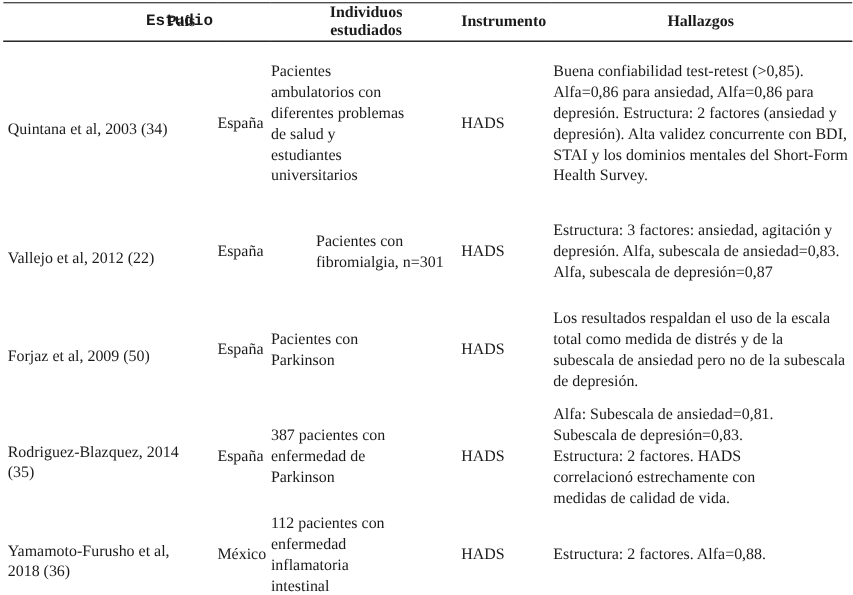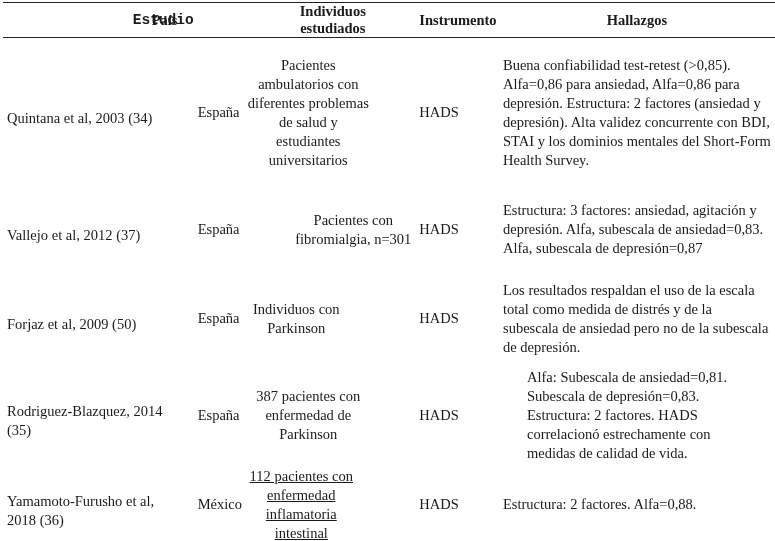--- a/index.html
+++ b/index.html
@@ -43,21 +43,21 @@
     .c-subjects { width: 133px; }
     .c-instr { width: 82px; }
     .c-find { padding-left: 2px; padding-right: 4px; }
     th.c-study { padding-left: 36px; text-align: left; }
     th.c-country { text-align: left; padding-left: 219px; }
     tr.r1 td { height: 149px; }
     tr.r2 td { height: 85px; }
     tr.r3 td { height: 93px; }
     tr.r4 td { height: 100px; }
     tr.r5 td { height: 79px; }
-    .sub-text { display: block; width: 124px; text-align: center; }
+    .sub-text { display: block; width: 124px; }
     .find-text { display: block; width: 268px; }
     .study-text { display: block; width: 178px; margin-top: 12px; }
   </style>
 </head>
 <body>
 
 <table>
   <thead>
     <tr>
       <th class="c-study" style="text-align:right;padding-left:66px;font-family:Liberation Mono, monospace;">Estudio</th>
@@ -80,64 +80,64 @@
       <td class="c-subjects">
           <span class="sub-text">Pacientes ambulatorios con diferentes problemas de salud y estudiantes universitarios</span>
         </td>
       <td class="c-instr">HADS</td>
       <td class="c-find">
           <span class="find-text">Buena confiabilidad test-retest (&gt;0,85). Alfa=0,86 para ansiedad, Alfa=0,86 para depresión. Estructura: 2 factores (ansiedad y depresión). Alta validez concurrente con BDI, STAI y los dominios mentales del Short-Form Health Survey.</span>
         </td>
     </tr>
     <tr class="r2">
       <td class="c-study">
-          <span class="study-text">Vallejo et al, 2012 (37)</span>
+          <span class="study-text">Vallejo et al, 2012 (22)</span>
         </td>
       <td class="c-country">España</td>
       <td class="c-subjects">
           <span class="sub-text" style="width:132px;margin-left:41px;">Pacientes con fibromialgia, n=301</span>
         </td>
       <td class="c-instr">HADS</td>
       <td class="c-find">
           <span class="find-text">Estructura: 3 factores: ansiedad, agitación y depresión. Alfa, subescala de ansiedad=0,83. Alfa, subescala de depresión=0,87</span>
         </td>
     </tr>
     <tr class="r3">
       <td class="c-study">
           <span class="study-text">Forjaz et al, 2009 (50)</span>
         </td>
       <td class="c-country">España</td>
       <td class="c-subjects">
-          <span class="sub-text" style="width:100px;">Individuos con Parkinson</span>
+          <span class="sub-text" style="width:100px;">Pacientes con Parkinson</span>
         </td>
       <td class="c-instr">HADS</td>
       <td class="c-find">
           <span class="find-text">Los resultados respaldan el uso de la escala total como medida de distrés y de la subescala de ansiedad pero no de la subescala de depresión.</span>
         </td>
     </tr>
     <tr class="r4">
       <td class="c-study">
           <span class="study-text">Rodriguez-Blazquez, 2014 (35)</span>
         </td>
       <td class="c-country">España</td>
       <td class="c-subjects">
           <span class="sub-text">387 pacientes con enfermedad de Parkinson</span>
         </td>
       <td class="c-instr">HADS</td>
       <td class="c-find">
-          <span class="find-text" style="width:225px;margin-left:24px;">Alfa: Subescala de ansiedad=0,81. Subescala de depresión=0,83. Estructura: 2 factores. HADS correlacionó estrechamente con medidas de calidad de vida.</span>
+          <span class="find-text" style="width:225px;">Alfa: Subescala de ansiedad=0,81. Subescala de depresión=0,83. Estructura: 2 factores. HADS correlacionó estrechamente con medidas de calidad de vida.</span>
         </td>
     </tr>
     <tr class="r5">
       <td class="c-study">
           <span class="study-text">Yamamoto-Furusho et al, 2018 (36)</span>
         </td>
       <td class="c-country">México</td>
       <td class="c-subjects">
-          <span class="sub-text" style="width:110px;text-decoration:underline;">112 pacientes con enfermedad inflamatoria intestinal</span>
+          <span class="sub-text" style="width:110px;">112 pacientes con enfermedad inflamatoria intestinal</span>
         </td>
       <td class="c-instr">HADS</td>
       <td class="c-find">
           <span class="find-text">Estructura: 2 factores. Alfa=0,88.</span>
         </td>
     </tr>
   </tbody>
 </table>
 
 </body></html>

